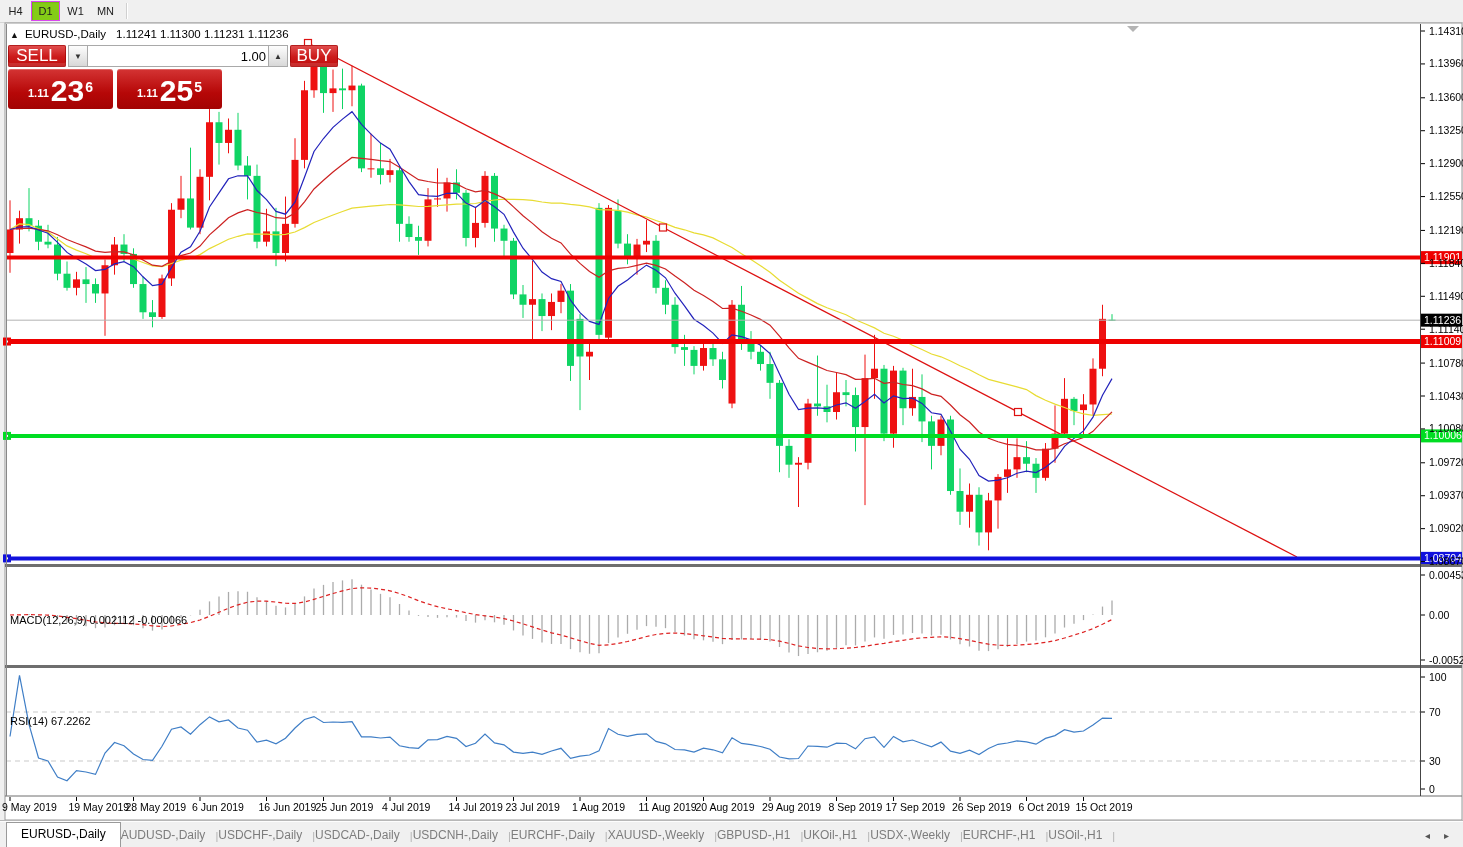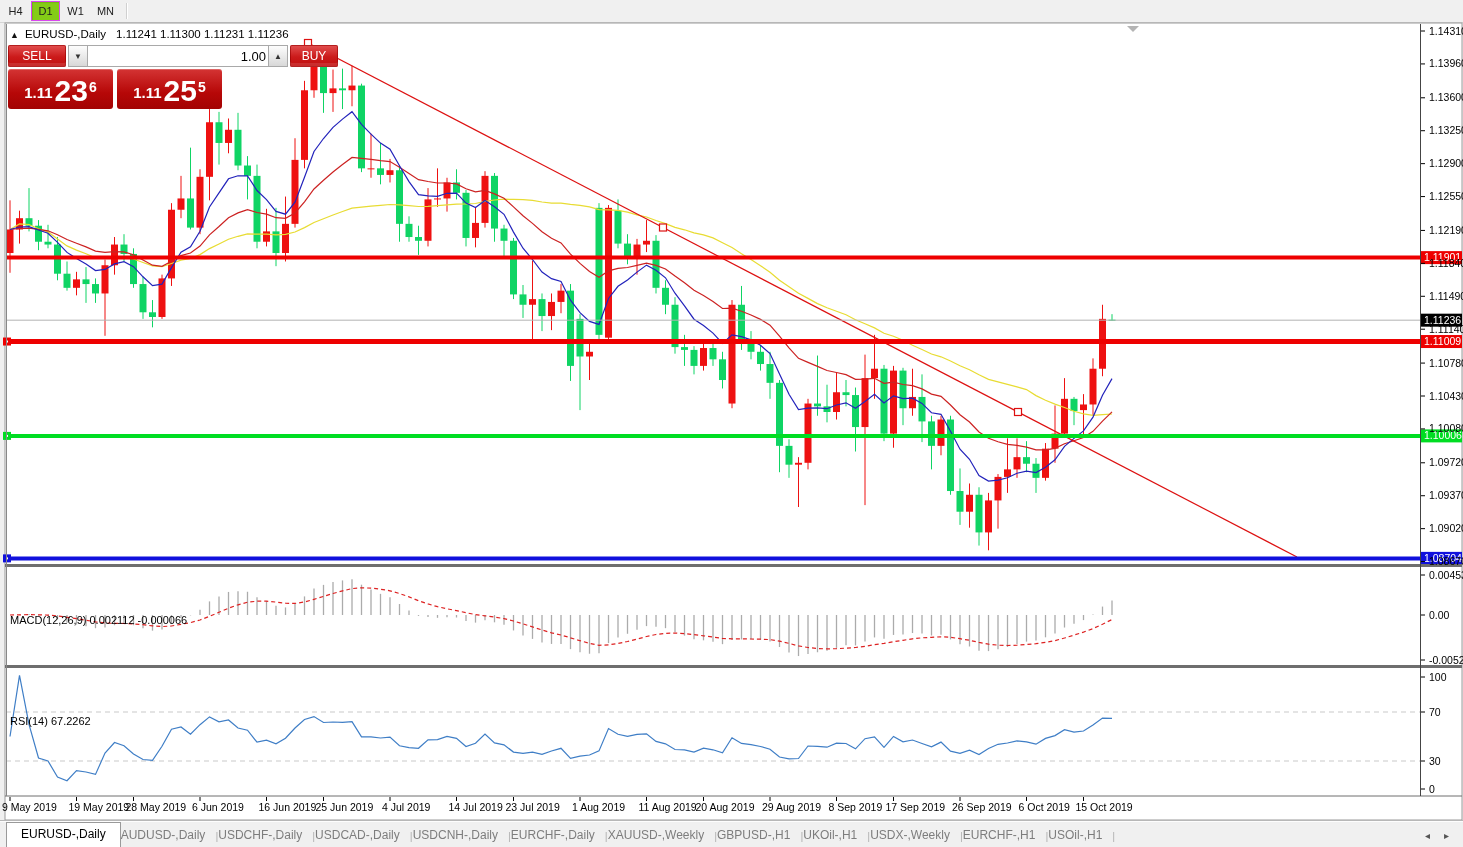--- a/index.html
+++ b/index.html
@@ -14,35 +14,35 @@
   .tf-sep{width:1px;height:16px;background:#d0d0d0;border-right:1px solid #fff;margin-left:6px;}
   
   #chart-svg{position:absolute;left:0;top:0;}
   #chart-title{position:absolute;left:10px;top:28px;font-size:11.5px;color:#000;white-space:nowrap;}
   #chart-title .tri{font-size:9px;margin-right:6px;color:#111;}
   #chart-title .ohlc{margin-left:10px;}
   
   #oneclick{position:absolute;left:8px;top:45px;width:218px;}
   .oc-row1{display:flex;height:22px;}
   .btn-sell,.btn-buy{flex:0 0 58px;background:linear-gradient(180deg,#e25151 0%,#cb1a1a 55%,#bf0f0f 100%);
-    color:#fff;font-size:12px;display:flex;align-items:center;justify-content:center;border-radius:2px;
+    color:#fff;font-size:17px;display:flex;align-items:center;justify-content:center;border-radius:2px;
     box-shadow:inset 0 -4px 0 rgba(255,255,255,.12), inset 0 0 0 1px rgba(150,0,0,.6);cursor:pointer;}
   .btn-buy{flex:0 0 48px;}
   .oc-stepper{flex:1;display:flex;margin:0 2px;height:22px;box-sizing:border-box;}
   .step-btn{width:18px;background:linear-gradient(180deg,#fdfdfd,#d8d8d8);border:1px solid #a9a9a9;
     font-size:8px;color:#333;display:flex;align-items:center;justify-content:center;cursor:pointer;}
   .vol{flex:1;border-top:1px solid #a9a9a9;border-bottom:1px solid #a9a9a9;border-left:none;border-right:none;
     text-align:right;font-size:13px;padding:0 2px;font-family:"Liberation Sans",sans-serif;outline:none;color:#000;background:#fff;}
   .oc-row2{display:flex;margin-top:2px;}
   .price-box{width:105px;height:40px;border-radius:3px;color:#fff;display:flex;align-items:flex-end;
     justify-content:center;padding-bottom:3px;box-sizing:border-box;cursor:pointer;
     background:linear-gradient(180deg,#d43434 0%,#b60707 60%,#a30303 100%);
     box-shadow:inset 0 1px 0 rgba(255,255,255,.25);}
   .price-box + .price-box{margin-left:4px;}
-  .pb-small{font-size:15px;font-weight:bold;line-height:26px;}
+  .pb-small{font-size:11px;font-weight:bold;line-height:26px;}
   .pb-big{font-size:30px;font-weight:bold;line-height:30px;margin-left:2px;}
   .pb-sup{font-size:14px;font-weight:bold;line-height:14px;margin-left:1px;transform:translateY(-12px);}
   
   .pane-label{position:absolute;font-size:11px;color:#000;white-space:nowrap;margin-top:44px;}
   
   #tabbar{position:absolute;left:0;top:820px;width:1463px;height:27px;background:#f0f0f0;
     border-top:1px solid #b7b7b7;box-shadow:inset 0 1px 0 #fdfdfd;display:flex;align-items:flex-end;}
   #tabs{display:flex;align-items:flex-end;height:27px;padding-left:6px;}
   .tab{font-size:12px;color:#7d7d7d;padding:4px 10px 6px 0;white-space:nowrap;cursor:pointer;}
   .tab.active{background:#fff;border:1px solid #9a9a9a;border-bottom:none;color:#000;

